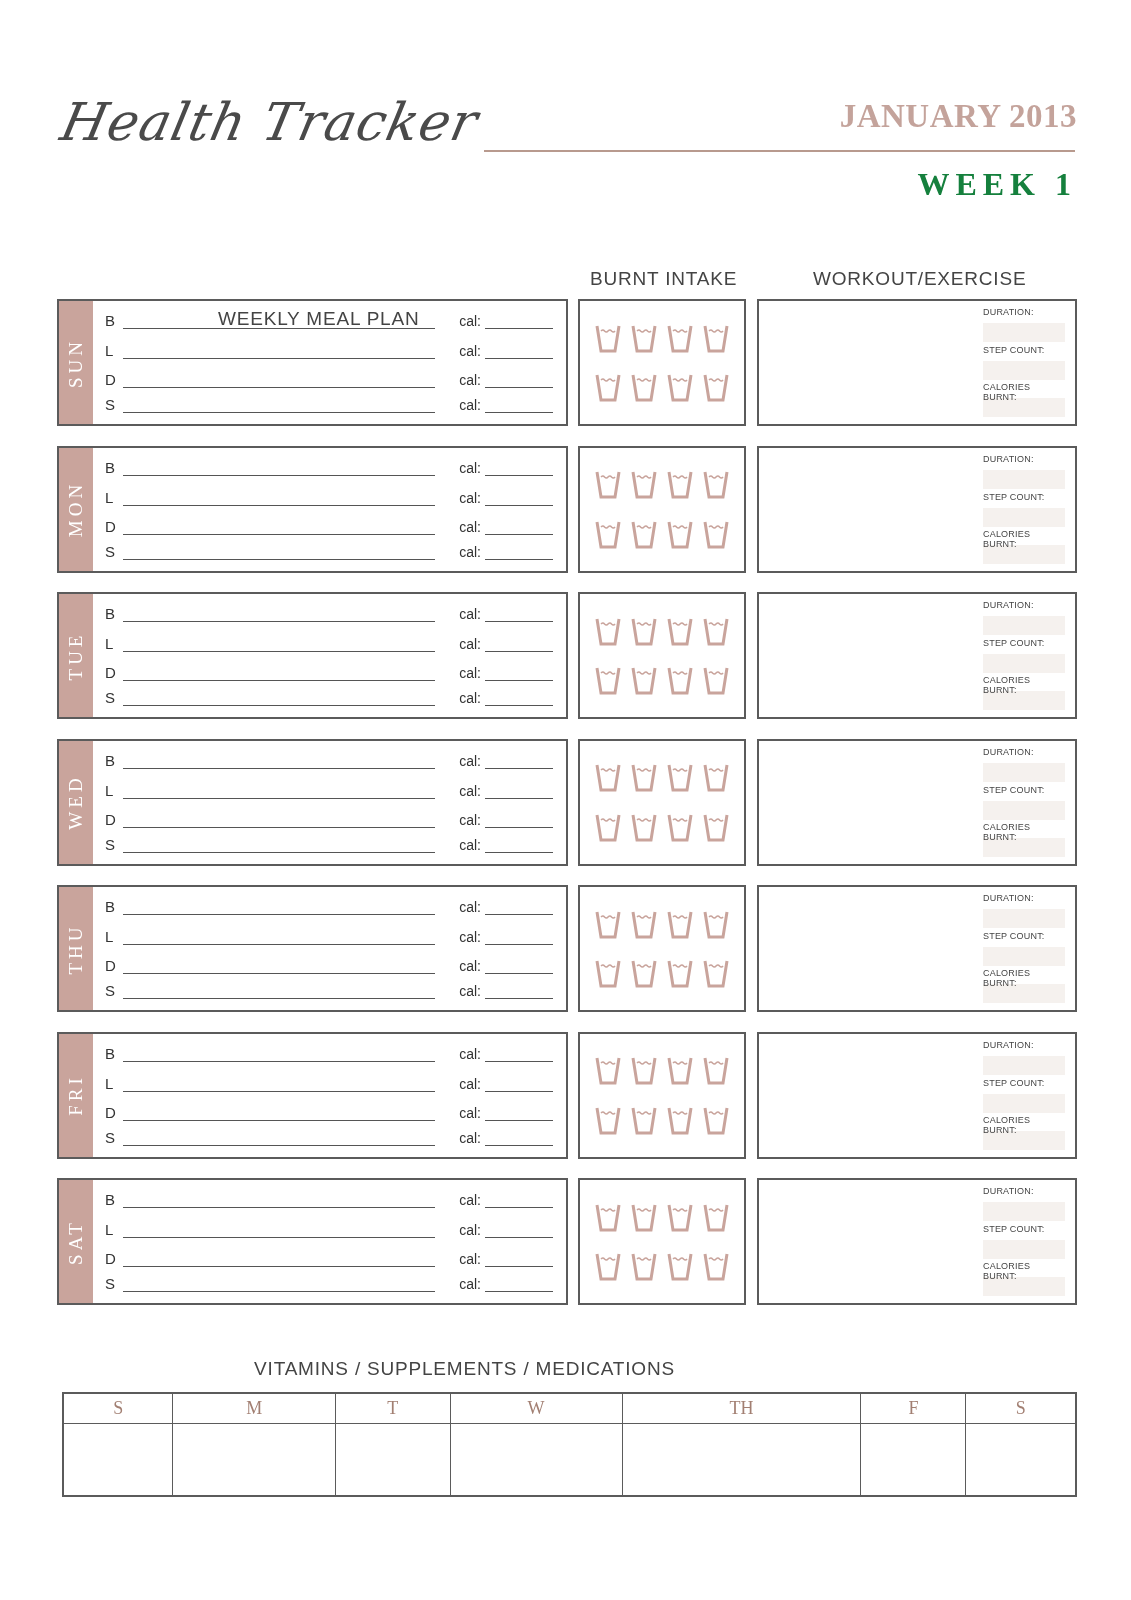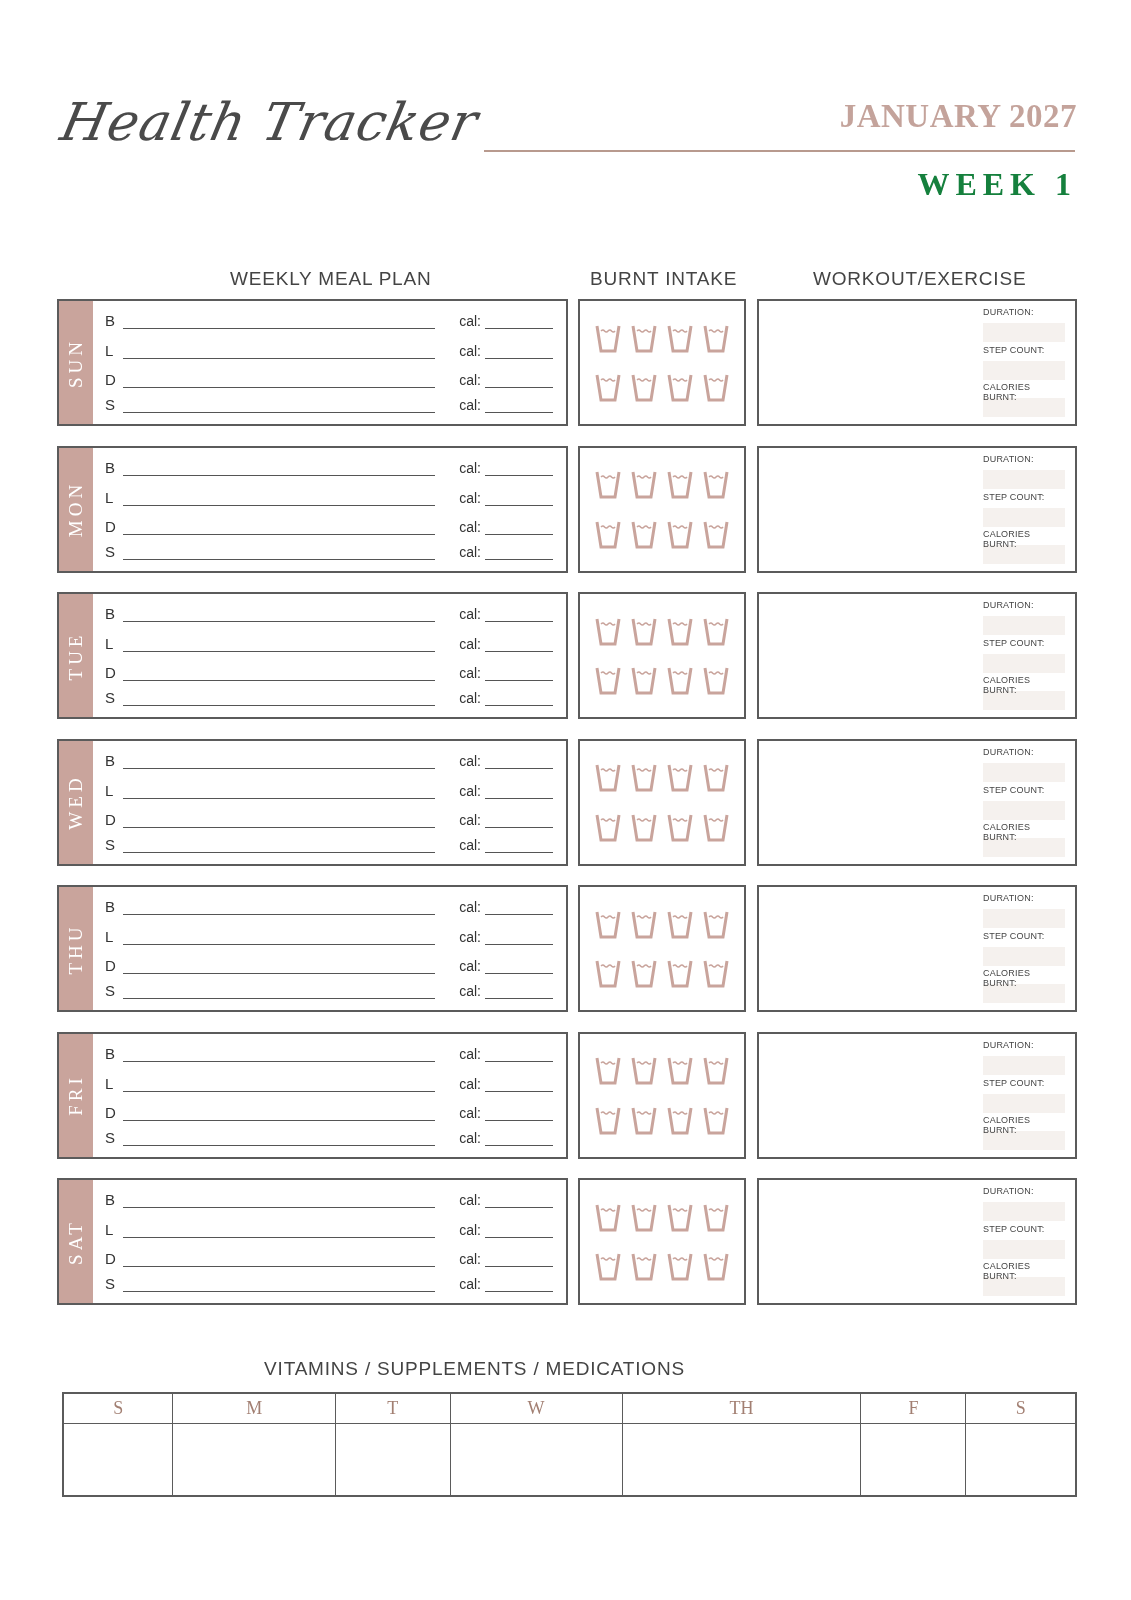--- a/index.html
+++ b/index.html
@@ -17,34 +17,34 @@
   .meal-letter { position: absolute; left: 0; bottom: 2px; font-size: 15px; color: #333; }
   .meal-rule { position: absolute; left: 18px; right: 118px; bottom: 2px; height: 1px; background: #555; }
   .cal-label { position: absolute; right: 72px; bottom: 2px; font-size: 14px; color: #333; }
   .cal-rule { position: absolute; right: 0; width: 68px; bottom: 2px; height: 1px; background: #555; }
   .water-box { position: absolute; left: 521px; top: 0; width: 168px; height: 127px; border: 2px solid #5b5b5b; display: grid; grid-template-columns: repeat(4, 1fr); grid-template-rows: repeat(2, 1fr); padding: 14px 10px; gap: 4px 0; }
   .glass { display: flex; align-items: center; justify-content: center; }
   .work-box { position: absolute; left: 700px; top: 0; width: 320px; height: 127px; border: 2px solid #5b5b5b; }
   .wk-field { position: absolute; left: 224px; width: 82px; }
   .wk-label { font-size: 9px; color: #444; letter-spacing: 0.2px; display: block; height: 16px; }
   .wk-input { background: #f5f1ee; height: 19px; width: 82px; }
-  .vit-title { position: absolute; left: 14px; width: 921px; top: 1358px; text-align: center; font-size: 19px; color: #444; letter-spacing: 0.8px; }
+  .vit-title { position: absolute; left: 4px; width: 921px; top: 1358px; text-align: center; font-size: 19px; color: #444; letter-spacing: 0.8px; }
   .vit-table { position: absolute; left: 62px; top: 1392px; width: 1015px; height: 105px; border: 2px solid #5b5b5b; border-collapse: collapse; }
   .vit-table td, .vit-table th { border: 1px solid #5b5b5b; }
   .vit-table th { height: 30px; font-family: "Liberation Serif", serif; font-weight: normal; color: #a27f72; font-size: 18px; }
 </style>
 </head>
 <body>
 
 <div class="title-script">Health Tracker</div>
 <div class="header-rule"></div>
-<div class="month">JANUARY 2027</div>
+<div class="month">JANUARY 2013</div>
 <div class="week">WEEK 1</div>
 
-<div class="col-head" style="left:230px;">WEEKLY MEAL PLAN</div>
+<div class="col-head" style="left:218px;margin-top:40px;">WEEKLY MEAL PLAN</div>
 <div class="col-head" style="left:590px;">BURNT INTAKE</div>
 <div class="col-head" style="left:813px;">WORKOUT/EXERCISE</div>
 
 <div id="days-container">
     <div class="day-row" style="top: 299px;">
     <div class="meal-box">
       <div class="day-tab">
           <span>SUN</span>
         </div>
       <div class="meal-line" style="top:8px">

